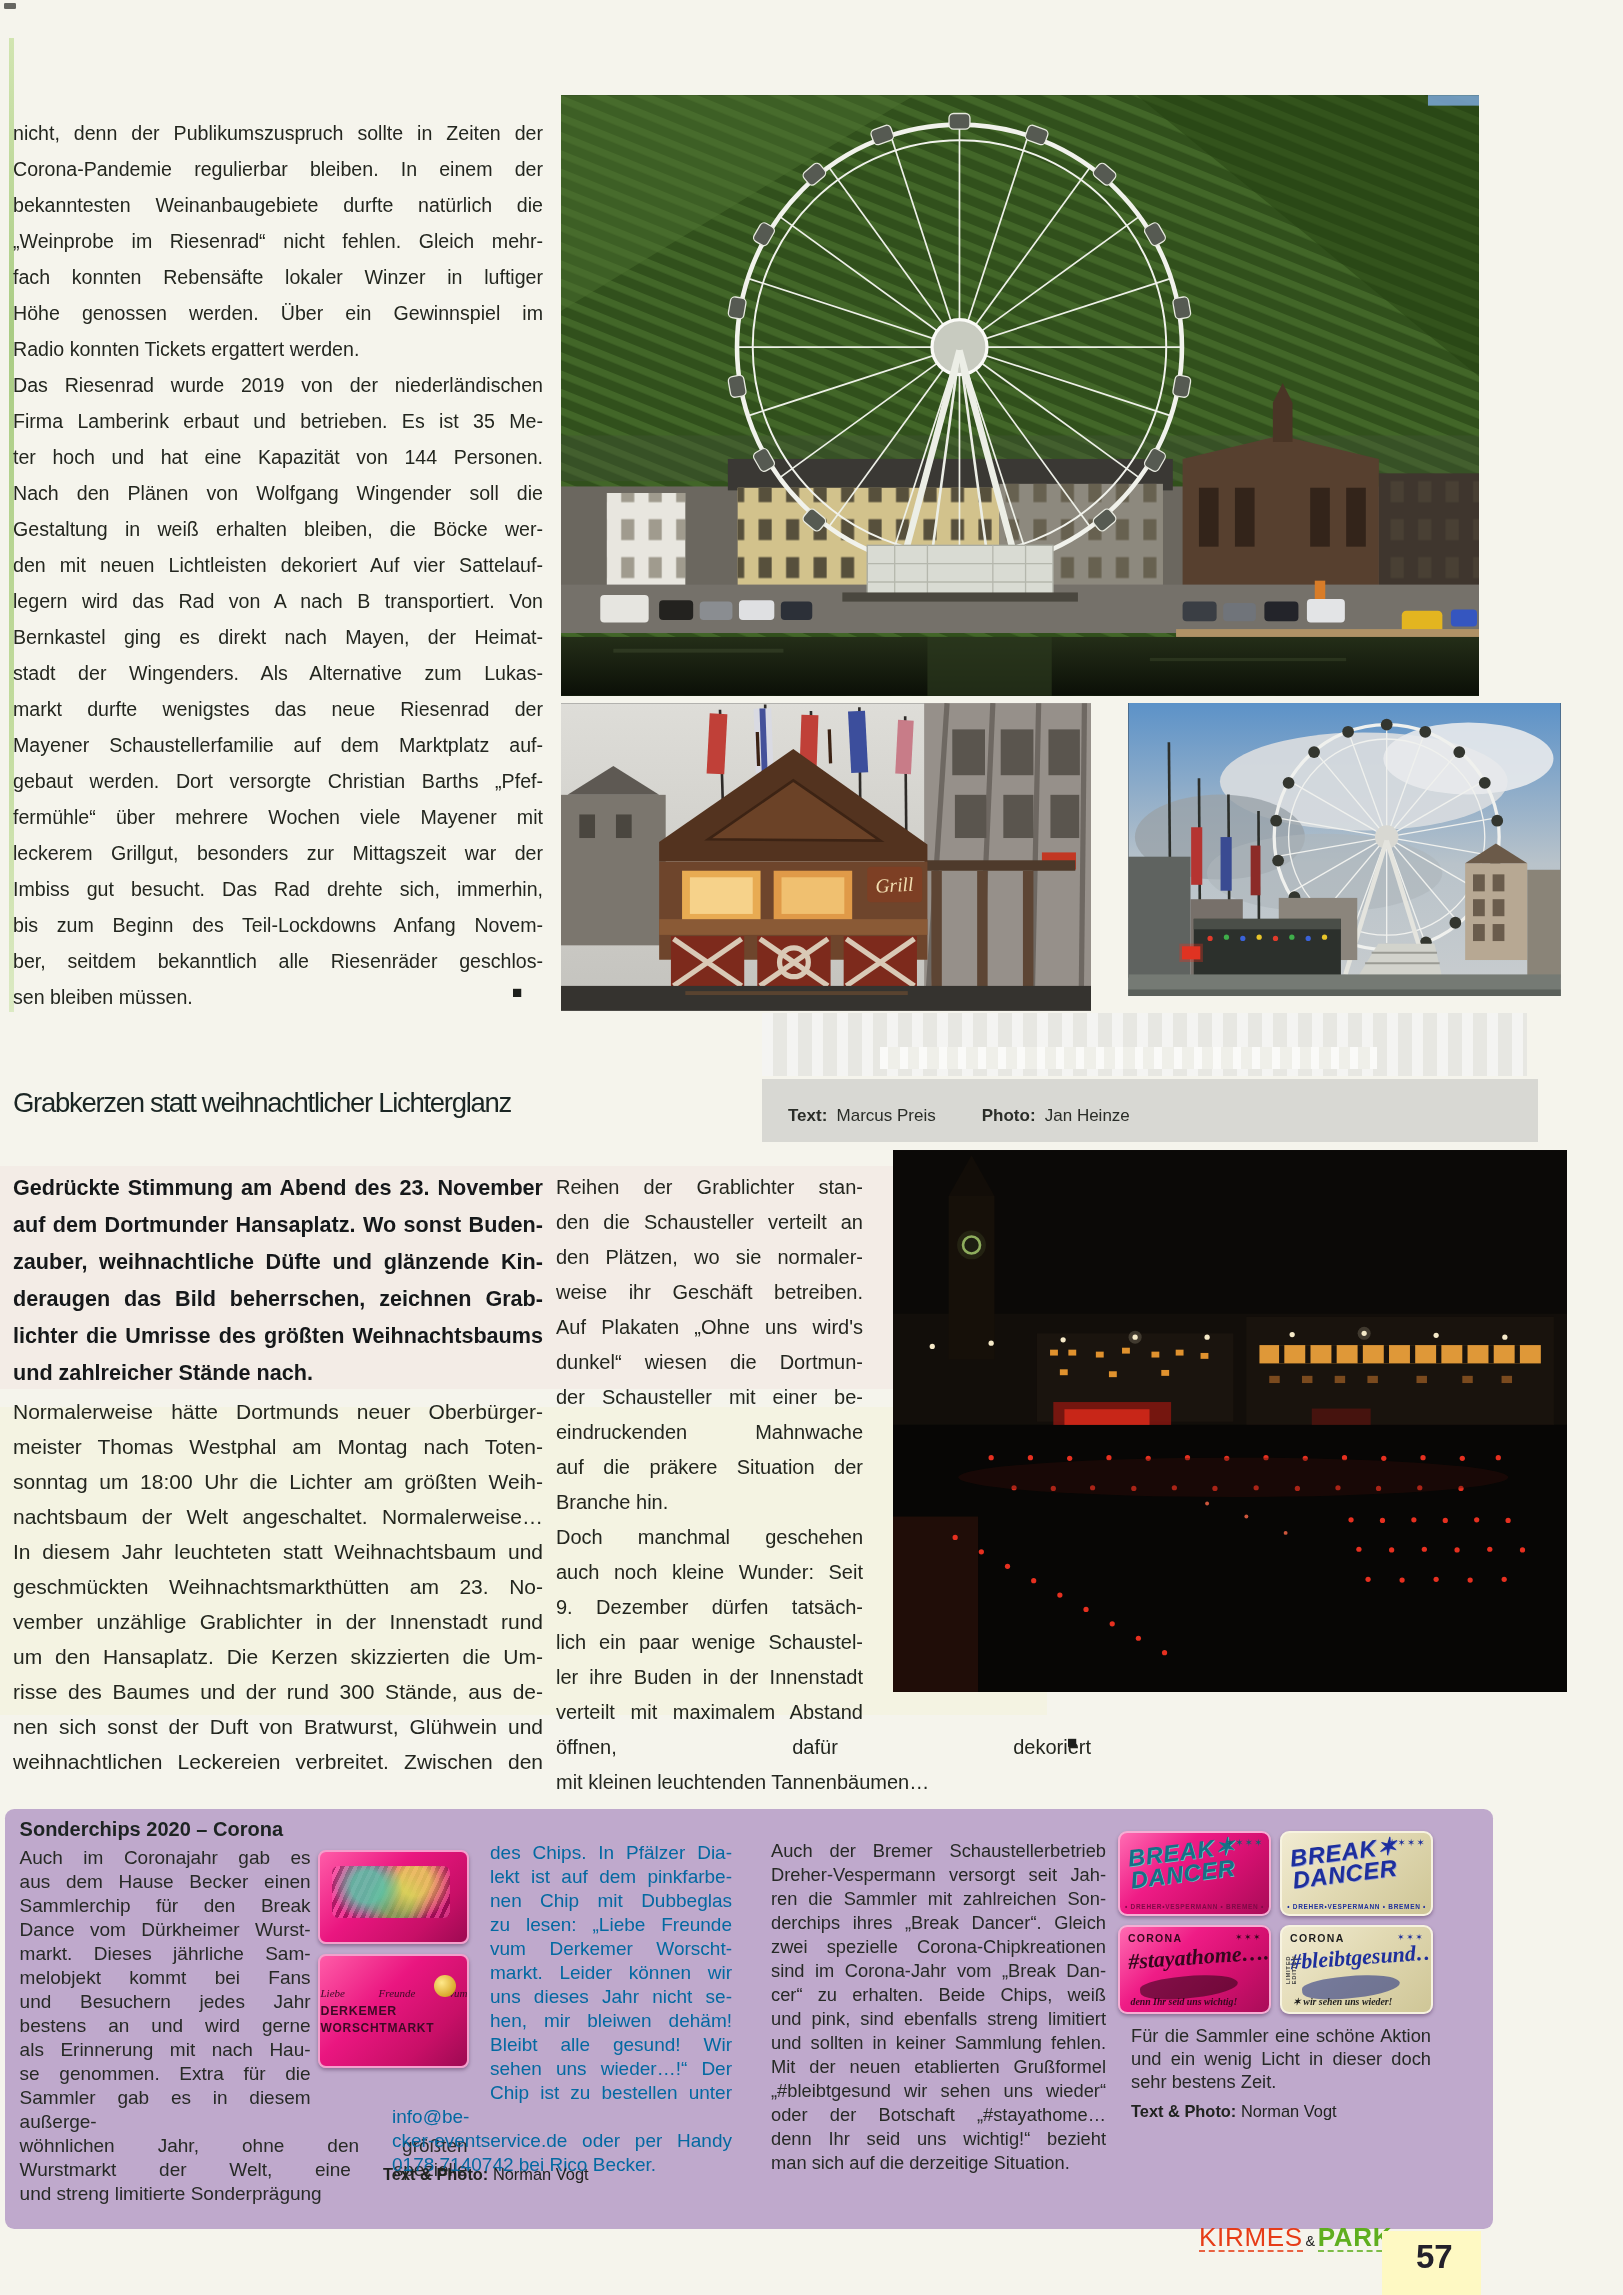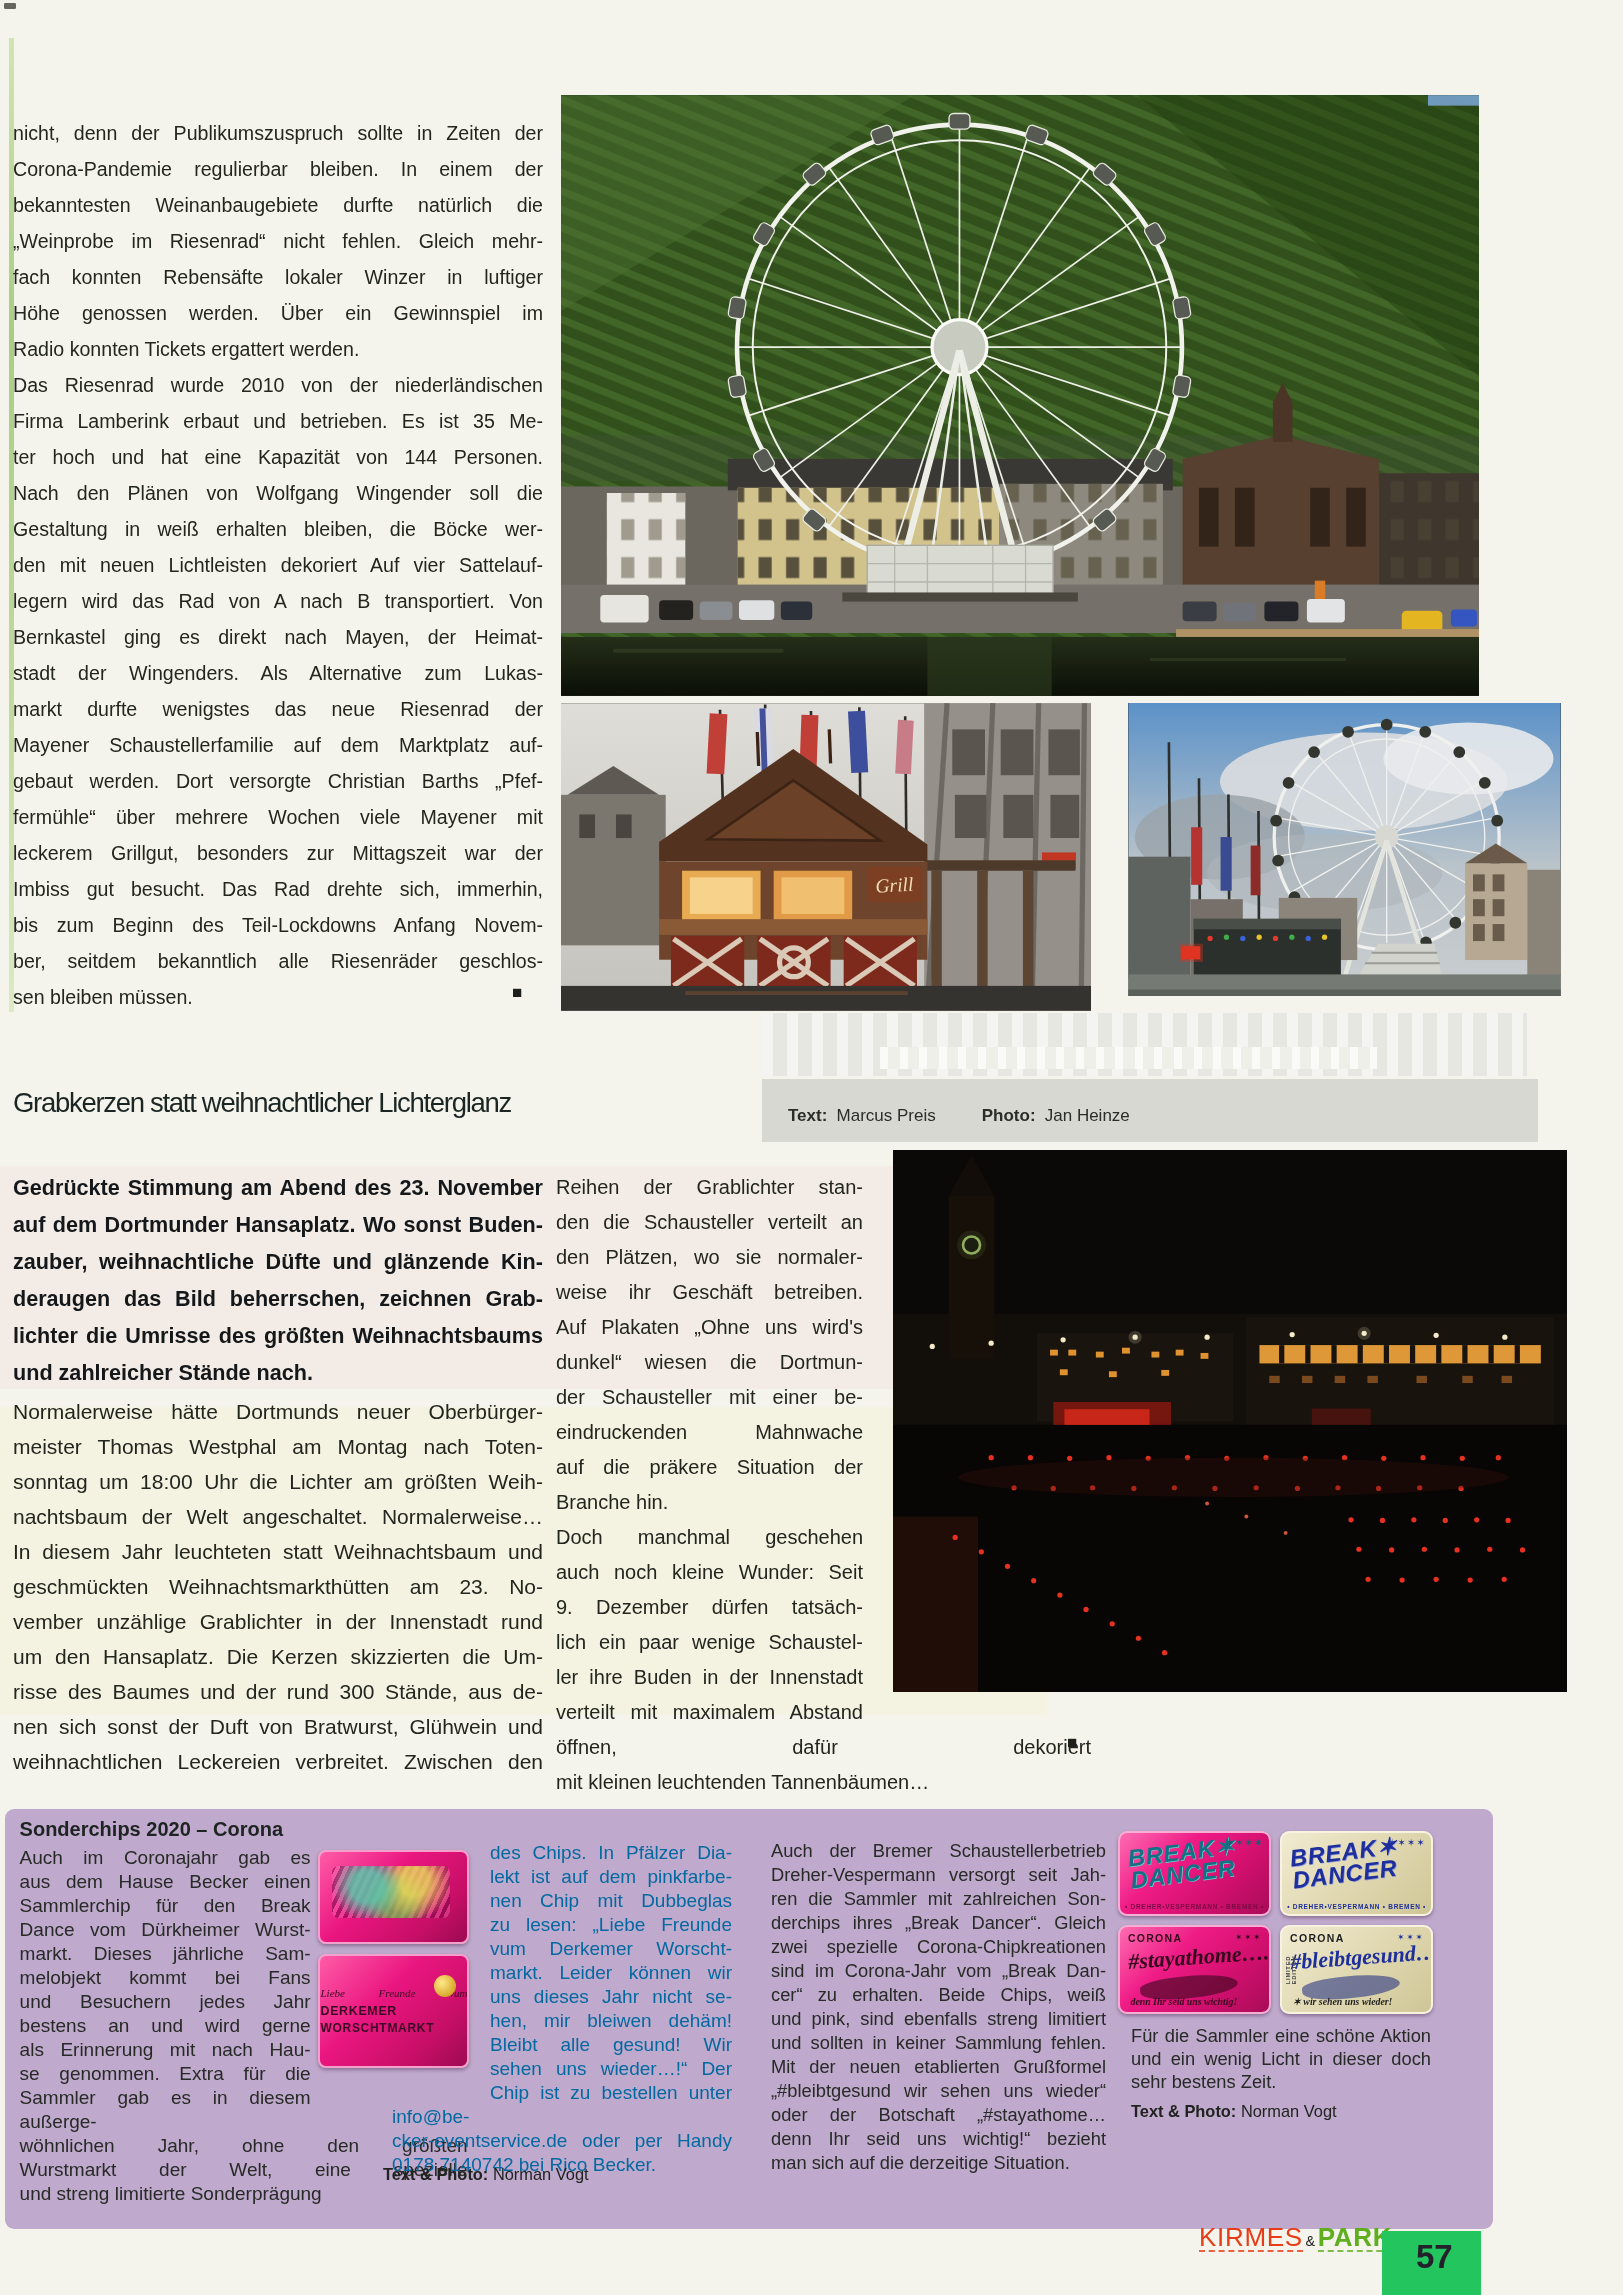--- a/index.html
+++ b/index.html
@@ -129,21 +129,21 @@
 
   
   #footer-logo{position:absolute;left:1199px;top:2224px;display:flex;align-items:baseline;}
   .logo-kirmes{font-weight:normal;font-size:26px;color:#e63c17;letter-spacing:0.7px;
                border-bottom:2.6px dashed rgba(230,60,23,.8);line-height:26px;}
   .logo-amp{font-size:14.4px;color:#222;margin:0 2.6px;}
   .logo-park{font-weight:bold;font-size:26px;color:#5fae1f;letter-spacing:0.7px;
              border-bottom:2.6px dashed rgba(95,174,31,.8);line-height:26px;}
   .logo-revue{font-family:"Liberation Serif",serif;font-style:italic;font-weight:bold;
               font-size:18.3px;color:#1d1d1d;margin-left:6.5px;}
-  #page-number-box{position:absolute;left:1382px;top:2231px;width:99px;height:65px;background:#22c55e;}
+  #page-number-box{position:absolute;left:1382px;top:2231px;width:99px;height:65px;background:#fef9c3;}
   #page-number-box div{margin:6.5px 0 0 34px;font-size:33px;font-weight:bold;color:#23212b;}
 </style>
 </head>
 <body>
 
 <div id="page">
 
   <div class="corner-smudge"></div>
   <div class="green-edge"></div>
 
@@ -151,21 +151,21 @@
   <div class="tint" style="left:0;top:1407px;width:1047px;height:308px;background:rgba(242,238,190,.2);"></div>
 
   <div id="ta-lines" class="lines">
       <div>nicht, denn der Publikumszuspruch sollte in Zeiten der</div>
       <div>Corona-Pandemie regulierbar bleiben. In einem der</div>
       <div>bekanntesten Weinanbaugebiete durfte natürlich die</div>
       <div>„Weinprobe im Riesenrad“ nicht fehlen. Gleich mehr-</div>
       <div>fach konnten Rebensäfte lokaler Winzer in luftiger</div>
       <div>Höhe genossen werden. Über ein Gewinnspiel im</div>
       <div>Radio konnten Tickets ergattert werden.</div>
-      <div>Das Riesenrad wurde 2010 von der niederländischen</div>
+      <div>Das Riesenrad wurde 2019 von der niederländischen</div>
       <div>Firma Lamberink erbaut und betrieben. Es ist 35 Me-</div>
       <div>ter hoch und hat eine Kapazität von 144 Personen.</div>
       <div>Nach den Plänen von Wolfgang Wingender soll die</div>
       <div>Gestaltung in weiß erhalten bleiben, die Böcke wer-</div>
       <div>den mit neuen Lichtleisten dekoriert Auf vier Sattelauf-</div>
       <div>legern wird das Rad von A nach B transportiert. Von</div>
       <div>Bernkastel ging es direkt nach Mayen, der Heimat-</div>
       <div>stadt der Wingenders. Als Alternative zum Lukas-</div>
       <div>markt durfte wenigstes das neue Riesenrad der</div>
       <div>Mayener Schaustellerfamilie auf dem Marktplatz auf-</div>

